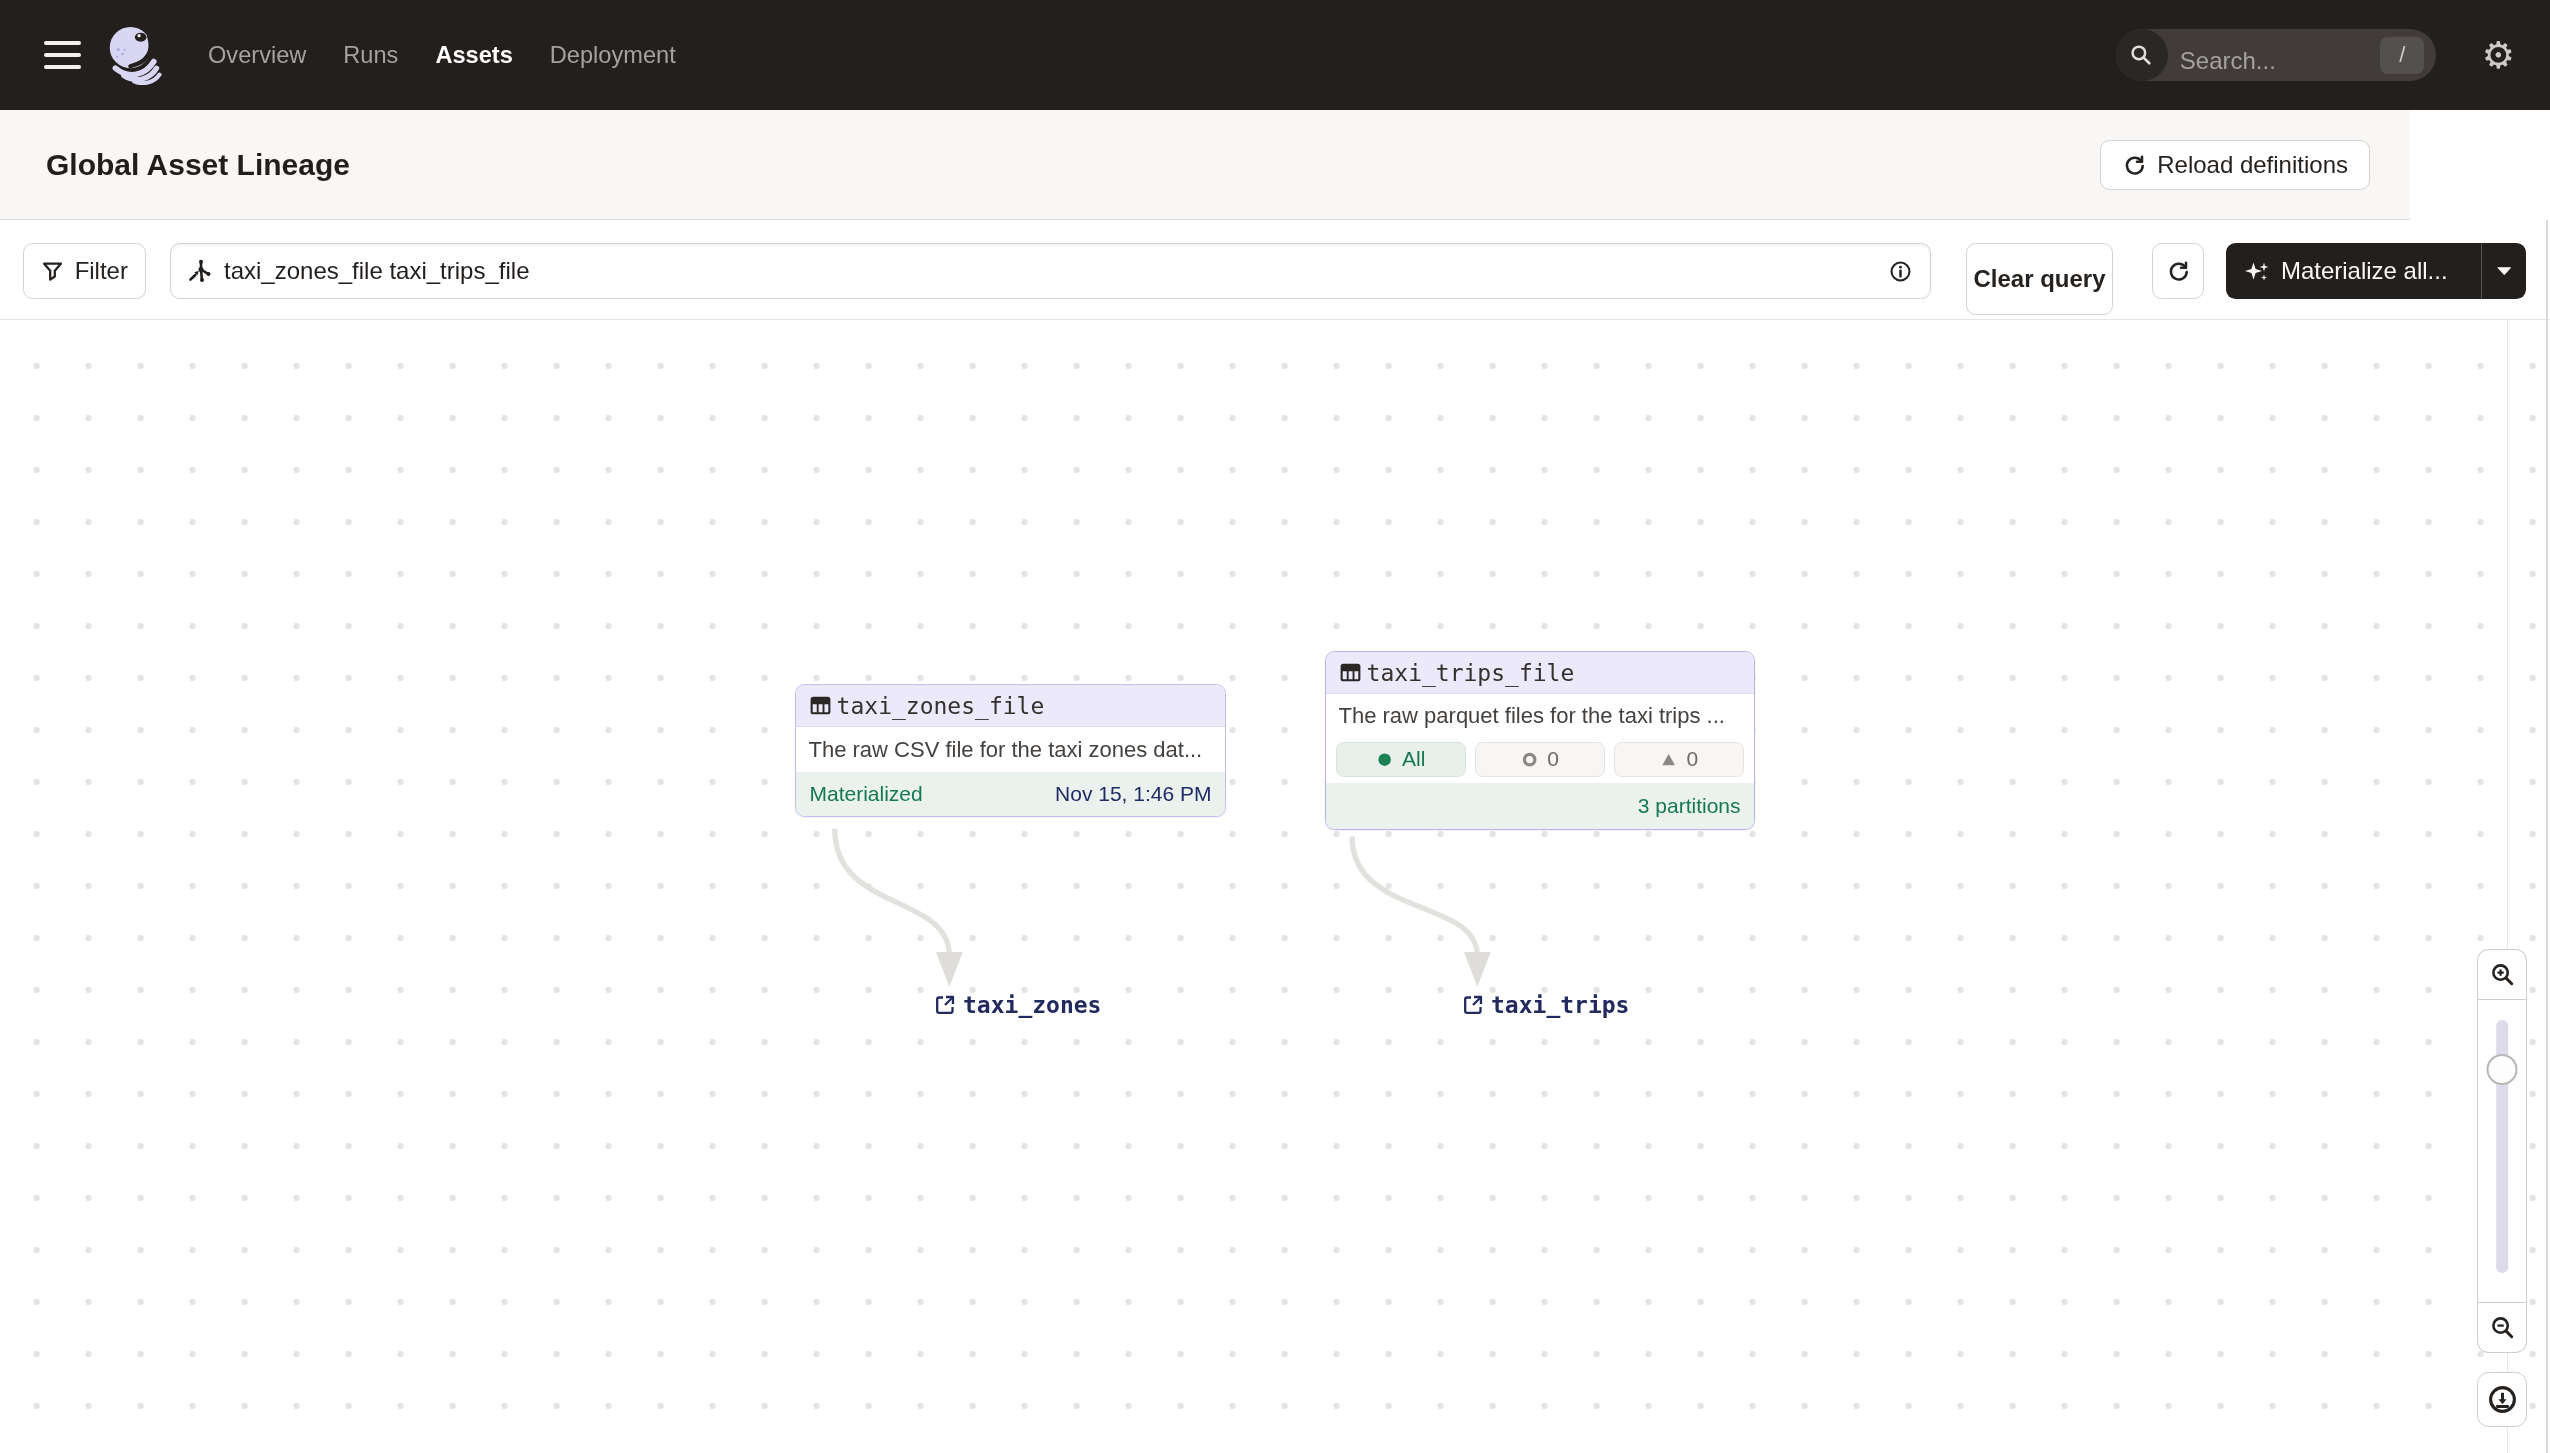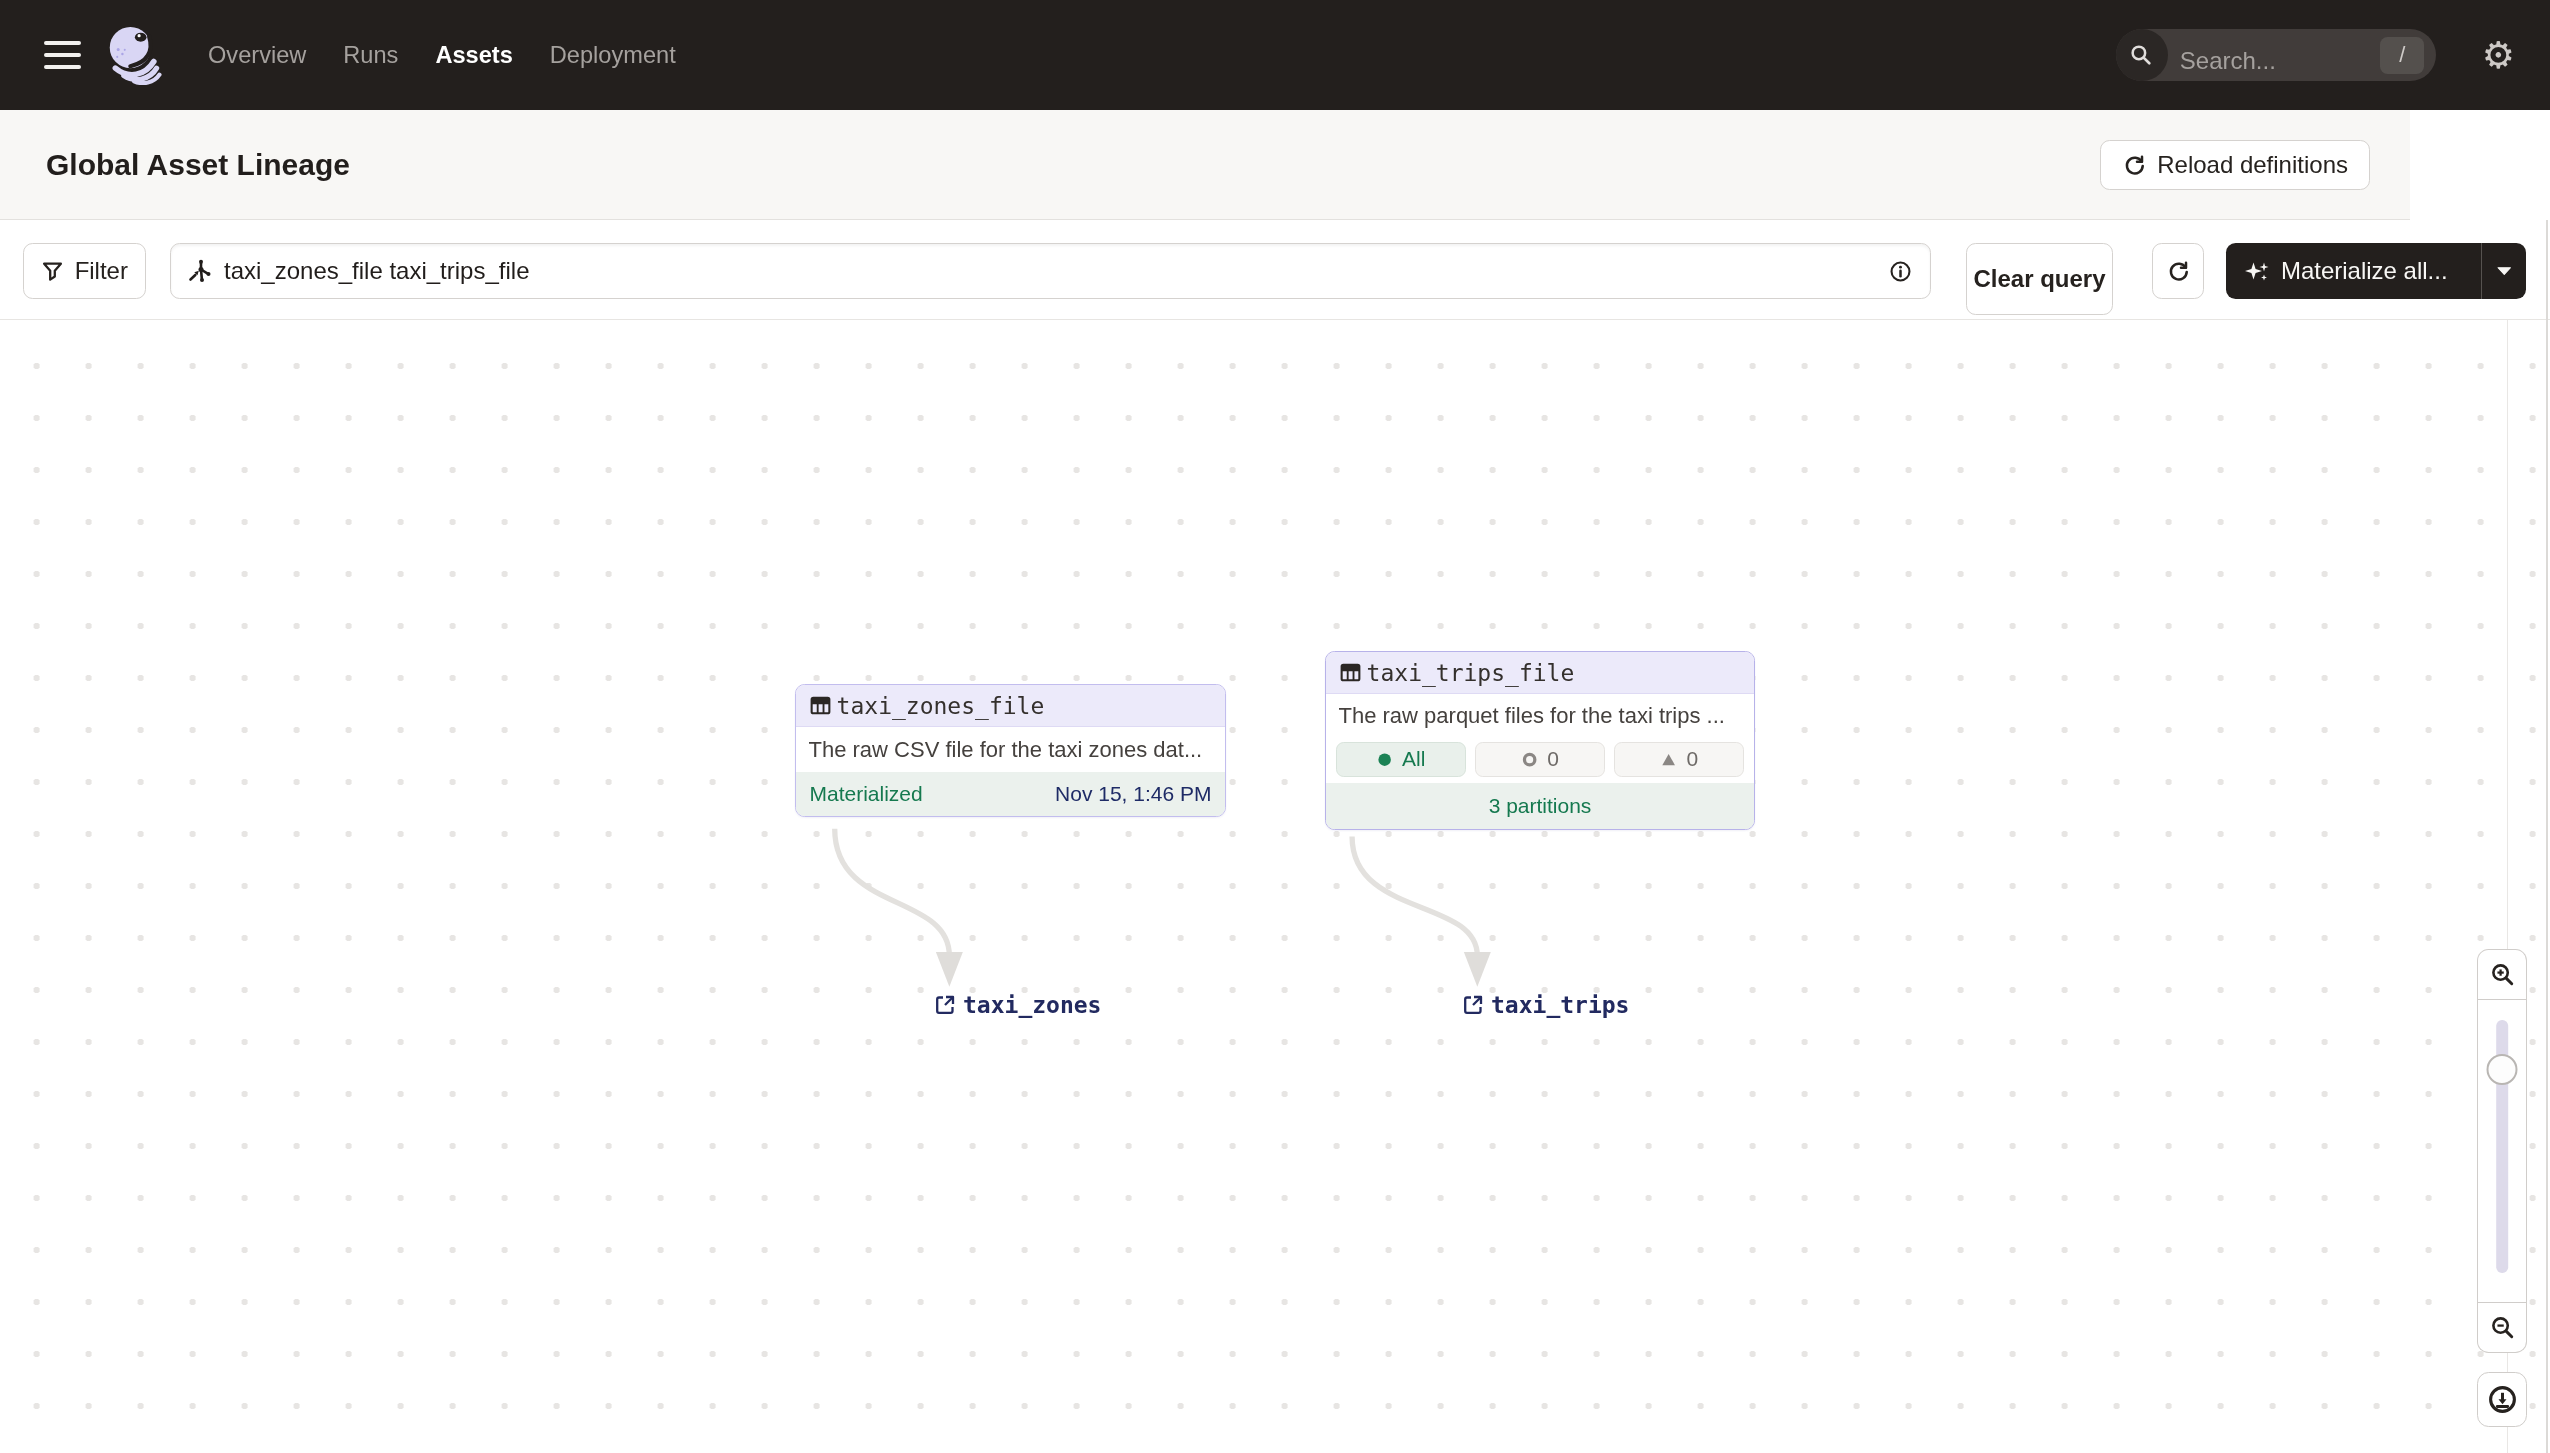--- a/index.html
+++ b/index.html
@@ -78,21 +78,21 @@
   .node-header { height:42px; background:#ECEAFA; display:flex; align-items:center; gap:4px;
                  padding:0 11.6px; border-bottom:1px solid #DEDAF4; color:#34302D; }
   .node-title { font-size:23px; font-weight:500; color:#34302D; }
   .node-desc { background:#fff; font-size:22px; color:#45413E; padding:0 12.5px; display:flex;
                align-items:center; white-space:nowrap; overflow:hidden; }
   .node1 .node-desc { height:45px; }
   .node2 .node-desc { height:43px; }
   .node-footer { background:#EBF1ED; display:flex; align-items:center; justify-content:space-between;
                  padding:0 13.5px; font-size:21px; }
   .node1 .node-footer { height:44px; }
-  .node2 .node-footer { height:46px; justify-content:center; }
+  .node2 .node-footer { height:46px; justify-content:flex-end; }
   .green-text { color:#15794F; }
   .navy-text { color:#1E2B66; }
   .badge-row { display:flex; gap:9px; padding:4.8px 9.6px 6.7px 9.6px; background:#fff; }
   .badge { flex:1; height:35px; border-radius:7.7px; display:flex; align-items:center;
            justify-content:center; gap:8.7px; font-size:21px; }
   .badge-all { background:#E9F0EB; border:1px solid #D8E3DB; color:#15794F; }
   .badge-gray { background:#F7F6F4; border:1px solid #E5E3E0; color:#6E6A67; }
 
   .asset-link { position:absolute; display:flex; align-items:center; gap:5px; color:#222A60;
                 cursor:pointer; }

